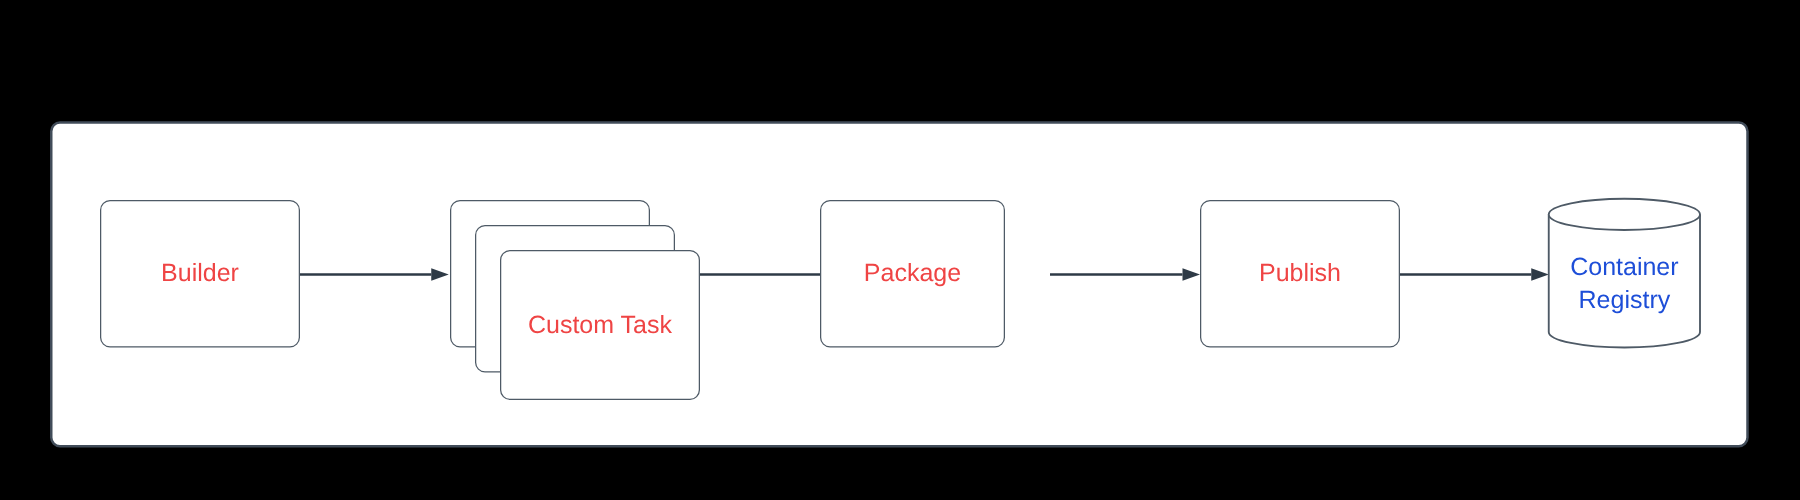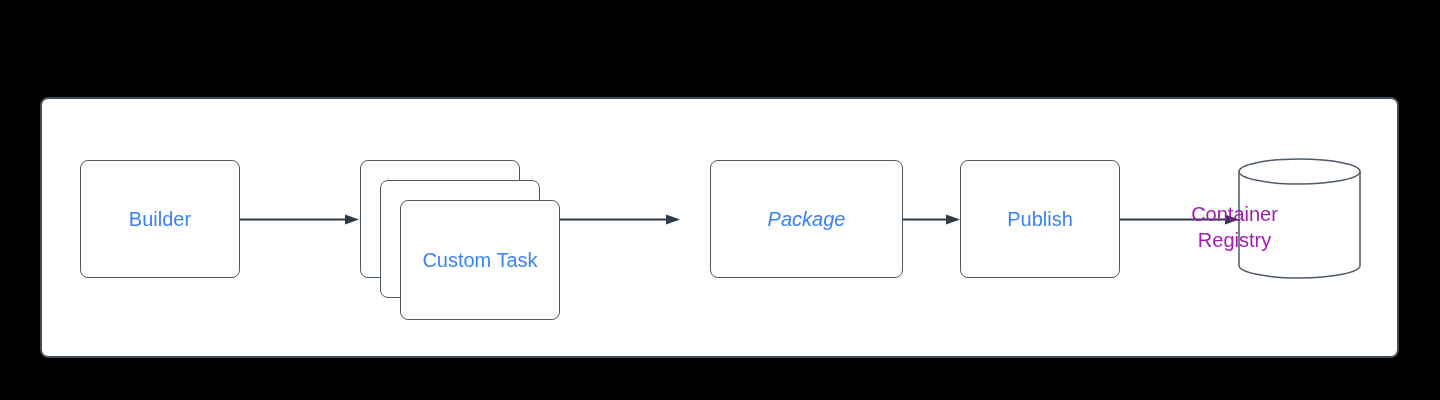--- a/index.html
+++ b/index.html
@@ -45,43 +45,43 @@
   .node {
     position: absolute;
     box-sizing: border-box;
     background: #ffffff;
     border: 1.5px solid #4e5a66;
     border-radius: 8px;
     display: flex;
     align-items: center;
     justify-content: center;
     font-size: 20px;
-    color: #3b82f6;
+    color: #ef4444;
     text-align: center;
   }
   .node-builder       { left: 38px;  top: 61px;  width: 160px; height: 118px; }
   .node-stack-back    { left: 318px; top: 61px;  width: 160px; height: 118px; }
   .node-stack-middle  { left: 338px; top: 81px;  width: 160px; height: 118px; }
   .node-stack-front   { left: 358px; top: 101px; width: 160px; height: 120px; }
-  .node-package       { left: 668px; top: 61px;  width: 193px; height: 118px; font-style: italic; }
+  .node-package       { left: 614px; top: 61px;  width: 148px; height: 118px; }
   .node-publish       { left: 918px; top: 61px;  width: 160px; height: 118px; }
   .cylinder-label {
     position: absolute;
-    left: 1132px;
+    left: 1197px;
     top: 60px;
     width: 121px;
     height: 119px;
     box-sizing: border-box;
     padding-top: 16px;
     display: flex;
     align-items: center;
     justify-content: center;
     font-size: 20px;
     line-height: 26px;
-    color: #a21caf;
+    color: #1d4ed8;
     text-align: center;
   }
 </style>
 </head>
 <body>
 
 <div class="stage">
 
 
   <div class="canvas">

